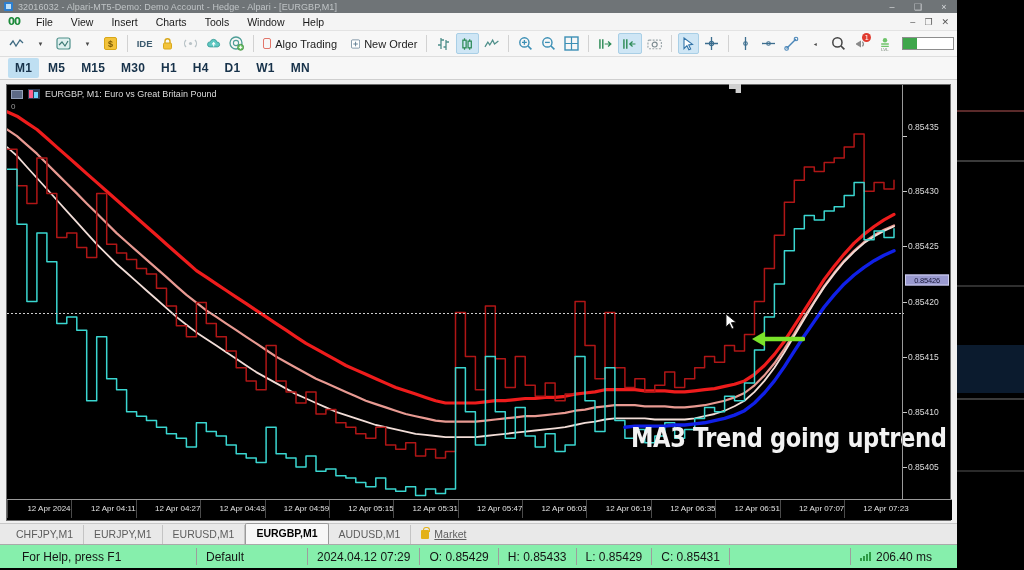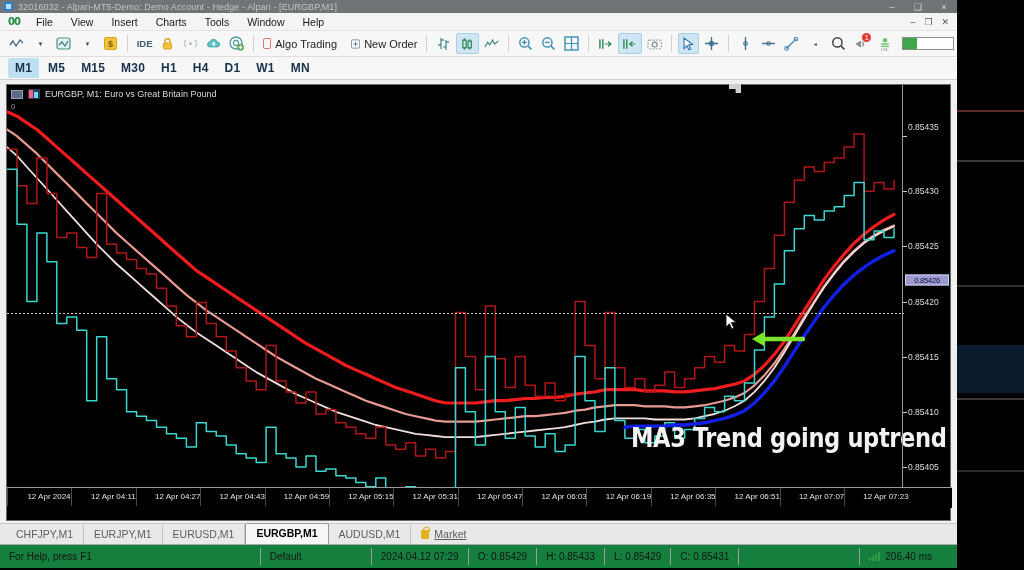--- a/index.html
+++ b/index.html
@@ -131,21 +131,21 @@
   .pa-tick {
     position: absolute; left: 0; width: 4px; height: 1px; background: #c9c9c9;
   }
   .pa-current {
     position: absolute; left: 2px; width: 44px; height: 11px;
     background: #9a9ad0; border: 1px solid #cfcfef; font-size: 7.5px;
     color: #1a1a3a; display: flex; align-items: center; justify-content: center;
     transform: translateY(-50%); letter-spacing: -.2px;
   }
   .timeaxis {
-    position: absolute; left: 0; bottom: 12px; width: 945px; height: 21px;
+    position: absolute; left: 0; bottom: 0; width: 945px; height: 21px;
     border-top: 1px solid #9a9a9a; background: #000;
   }
   .ta-label {
     position: absolute; top: 4px; font-size: 8px; color: #e2e2e2;
     white-space: nowrap; transform: translateX(-50%);
   }
   .ta-tick { position: absolute; top: 0; width: 1px; height: 18px; background: #4a4a4a; }
 
   .crosshair-h {
     position: absolute; left: 0; top: 228px; width: 897px; height: 1px;
@@ -185,22 +185,22 @@
     position: relative;
   }
   .lock::before{
     content:"";position:absolute;left:1.5px;top:-3px;width:5px;height:4px;
     border:1.4px solid #e3b11a;border-bottom:none;border-radius:3px 3px 0 0;
   }
 
   
   .statusbar {
     position: absolute; left: 0; top: 544px; width: 957px; height: 24px;
-    background: #15803d; display: flex; align-items: center;
-    border-top: 1px solid #aaa; font-size: 10px; color: #141414;
+    background: #86efac; display: flex; align-items: center;
+    border-top: 1px solid #aaa; font-size: 12px; color: #141414; padding-left: 13px;
   }
   .st-cell { padding: 0 9px; white-space: nowrap; height: 24px;
              display: flex; align-items: center; }
   .st-div { width: 1px; height: 17px; background: #9d9d9d; }
   .st-grow { flex: 1 1 auto; }
   .sig { display: flex; align-items: flex-end; gap: 1px; height: 9px; margin-right: 5px; }
   .sig i { width: 2px; background: #2e9b45; display: block; }
 
   
   .rightstrip {

